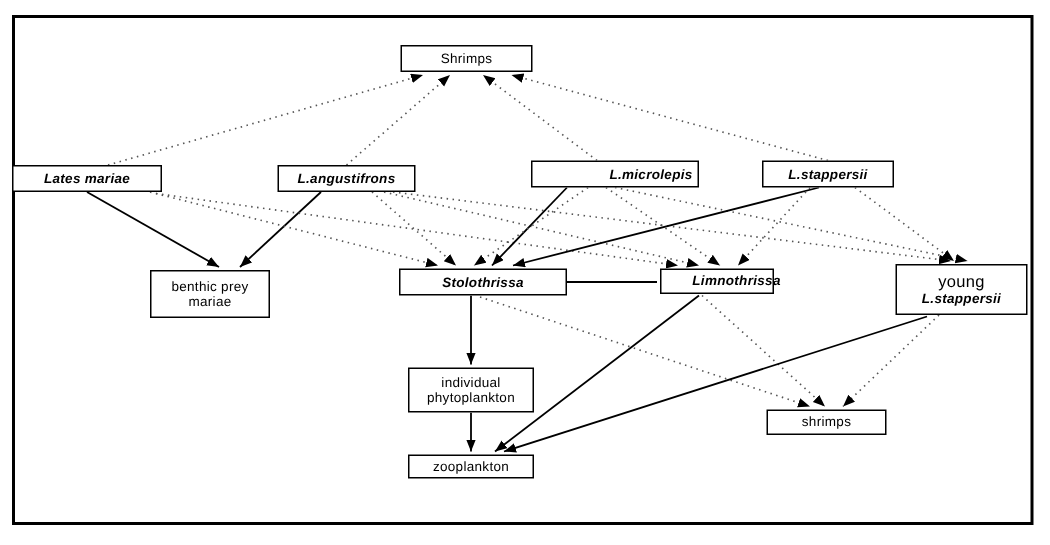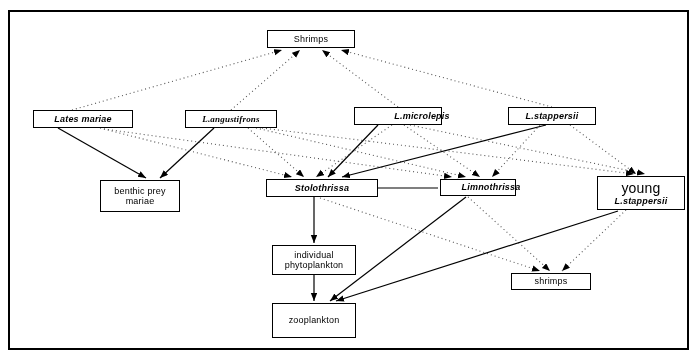--- a/index.html
+++ b/index.html
@@ -22,21 +22,21 @@
   .node{
     position:absolute;box-sizing:border-box;
     border:1.6px solid #000;background:#fff;
     display:flex;flex-direction:column;align-items:center;justify-content:center;
     text-align:center;line-height:1.15;
     font-size:9px;letter-spacing:.2px;
   }
   .node .ln{display:block;white-space:nowrap;}
   .ital{font-style:italic;font-weight:600;}
   .plain{font-style:normal;font-weight:400;}
-  .lbl-sm{font-size:14px;}
+  .lbl-sm{font-size:11px;}
 </style>
 </head>
 <body>
 
 <div id="figure">
 
   <div id="frame"></div>
 
   <svg id="links" viewBox="0 0 700 363" xmlns="http://www.w3.org/2000/svg">
     <defs>
@@ -74,27 +74,27 @@
         <line x1="626" y1="210" x2="562" y2="271" stroke="#555555" stroke-width="1.1" stroke-dasharray="1,3" marker-end="url(#ahd)"></line>
         <line x1="466" y1="197" x2="330" y2="301" stroke="#000000" stroke-width="1.2" marker-end="url(#ah)"></line>
         <line x1="618" y1="211" x2="336" y2="301" stroke="#000000" stroke-width="1.2" marker-end="url(#ah)"></line>
       </g>
   </svg>
 
   <div id="node-layer">
       <div class="node" style="left: 267px; top: 30px; width: 88px; height: 18px;">
         <span class="ln plain">Shrimps</span>
       </div>
-      <div class="node" style="left: 33px; top: 110px; width: 100px; height: 18px;">
+      <div class="node" style="left: 8px; top: 110px; width: 100px; height: 18px;">
         <span class="ln ital">Lates mariae</span>
       </div>
-      <div class="node" style="left: 185px; top: 110px; width: 92px; height: 18px; font-family: Liberation Serif, serif;">
+      <div class="node" style="left: 185px; top: 110px; width: 92px; height: 18px;">
         <span class="ln ital">L.angustifrons</span>
       </div>
-      <div class="node" style="left: 354px; top: 107px; width: 88px; height: 18px; padding-left: 48px;">
+      <div class="node" style="left: 354px; top: 107px; width: 112px; height: 18px; padding-left: 48px;">
         <span class="ln ital">L.microlepis</span>
       </div>
       <div class="node" style="left: 508px; top: 107px; width: 88px; height: 18px;">
         <span class="ln ital">L.stappersii</span>
       </div>
       <div class="node" style="left: 100px; top: 180px; width: 80px; height: 32px;">
         <span class="ln plain">benthic prey</span>
         <span class="ln plain">mariae</span>
       </div>
       <div class="node" style="left: 266px; top: 179px; width: 112px; height: 18px;">
@@ -104,21 +104,21 @@
         <span class="ln ital">Limnothrissa</span>
       </div>
       <div class="node" style="left: 597px; top: 176px; width: 88px; height: 34px;">
         <span class="ln plain lbl-sm">young</span>
         <span class="ln ital">L.stappersii</span>
       </div>
       <div class="node" style="left: 272px; top: 245px; width: 84px; height: 30px;">
         <span class="ln plain">individual</span>
         <span class="ln plain">phytoplankton</span>
       </div>
-      <div class="node" style="left: 272px; top: 303px; width: 84px; height: 35px;">
+      <div class="node" style="left: 272px; top: 303px; width: 84px; height: 16px;">
         <span class="ln plain">zooplankton</span>
       </div>
       <div class="node" style="left: 511px; top: 273px; width: 80px; height: 17px;">
         <span class="ln plain">shrimps</span>
       </div>
     </div>
 
 </div>
 
 </body></html>

